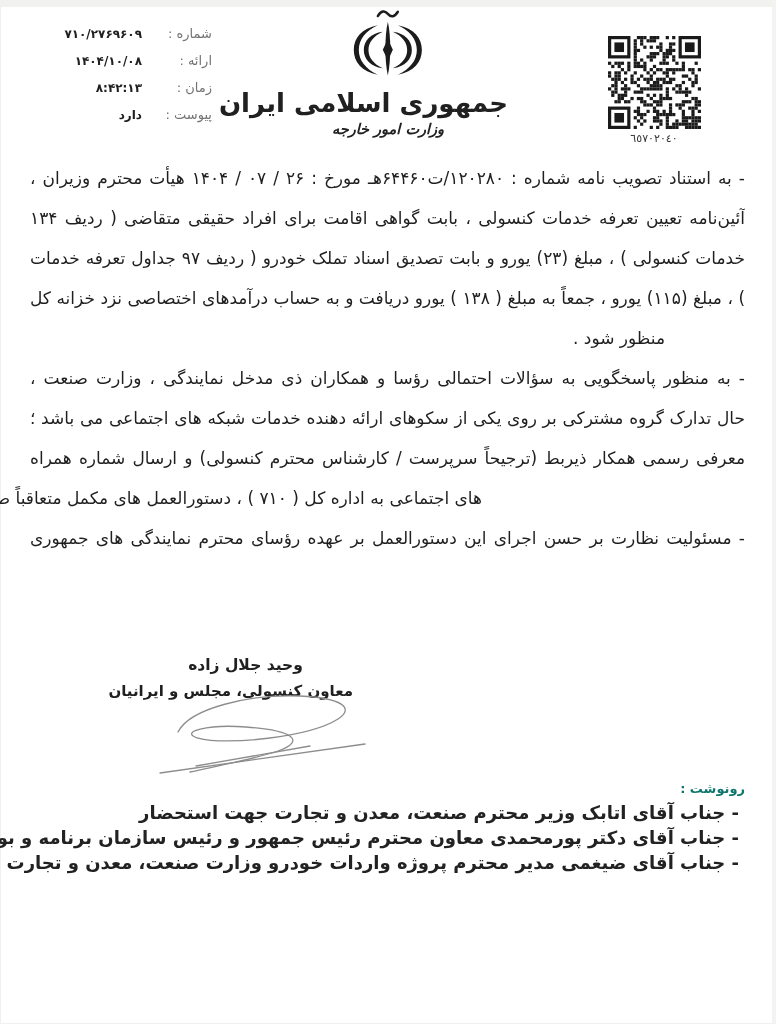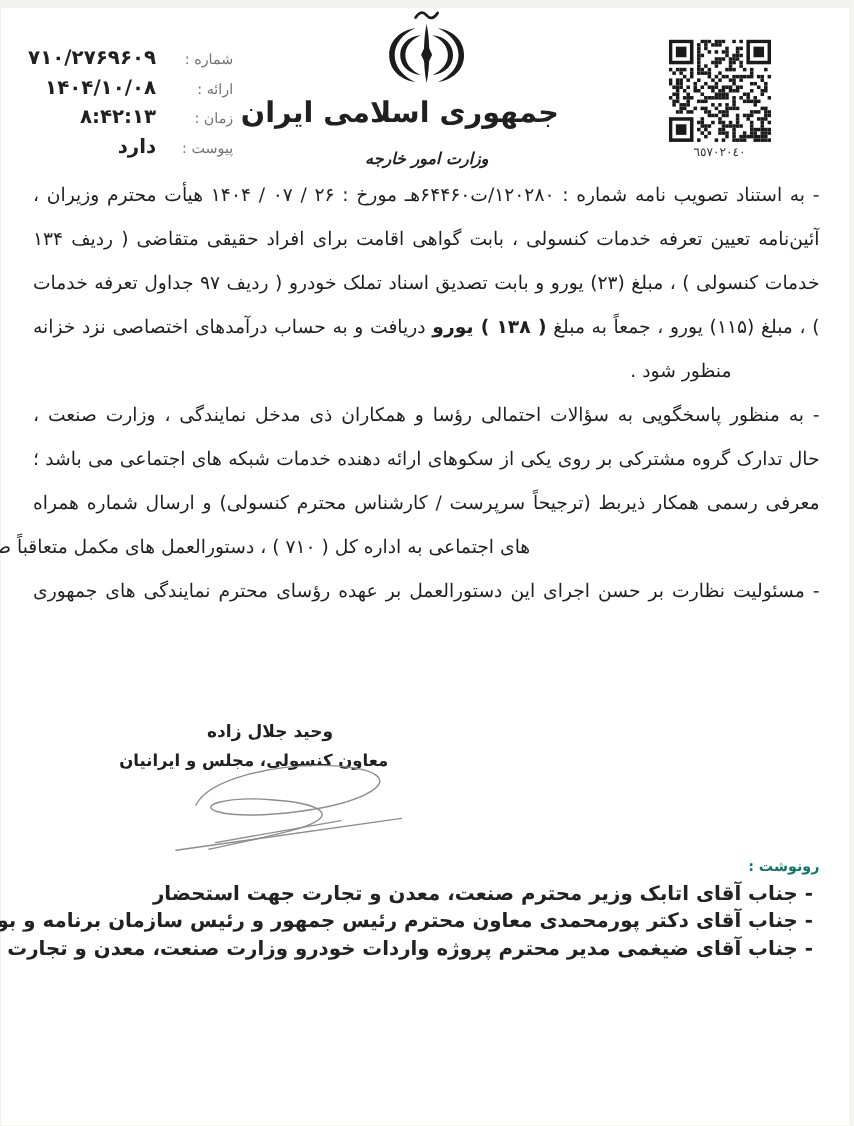--- a/index.html
+++ b/index.html
@@ -9,37 +9,37 @@
     font-family:"DejaVu Sans",sans-serif;color:#202020;
     box-shadow:inset 0 0 0 1px #f0f0ee;
   }
   .scan-edge-top{position:absolute;left:0;top:0;width:100%;height:7px;background:#f1f1ef;}
   .scan-edge-right{position:absolute;right:0;top:0;width:4px;height:100%;background:#f3f3f1;}
 
   
   .meta{position:absolute;left:22px;top:26px;width:190px;direction:rtl;}
   .meta-row{display:flex;align-items:baseline;height:27px;direction:rtl;}
   .meta-label{display:inline-block;width:64px;font-size:13px;color:#737373;white-space:nowrap;}
-  .meta-value{font-weight:bold;font-size:18px;margin-right:6px;white-space:nowrap;margin-top:16px;}
+  .meta-value{font-weight:bold;font-size:12px;margin-right:6px;white-space:nowrap;}
 
   .emblem-wrap{position:absolute;left:342px;top:6px;width:92px;height:88px;text-align:center;}
   .emblem-wrap svg{height:86px;}
   .title-wrap{position:absolute;left:268px;top:88px;width:240px;text-align:center;direction:rtl;}
   .ministry-title{font-size:26px;font-weight:bold;line-height:30px;white-space:nowrap;}
-  .ministry-subtitle{font-size:14.5px;font-weight:bold;font-style:italic;margin-top:19px;color:#222;}
+  .ministry-subtitle{font-size:14.5px;font-weight:bold;font-style:italic;margin-top:3px;color:#222;}
 
   .qr-wrap{position:absolute;left:604px;top:36px;width:100px;text-align:center;}
   .qr-wrap svg{display:block;margin:0 auto;}
   .qr-caption{font-size:11px;letter-spacing:3px;color:#333;margin-top:3px;direction:rtl;}
 
   
   .letter-body{position:absolute;left:30px;right:31px;top:158px;direction:rtl;}
   .line{font-size:17px;line-height:40px;height:40px;white-space:nowrap;color:#1f1f1f;}
   .line.full{text-align:justify;text-align-last:justify;white-space:normal;overflow:hidden;}
-  .line b{font-weight:bold;}
+  .line b{font-weight:normal;}
 
   
   .signature{position:absolute;left:138px;top:652px;width:215px;text-align:center;direction:rtl;}
   .signature-name{font-size:15.5px;font-weight:bold;line-height:26px;}
   .signature-title{font-size:15px;font-weight:bold;line-height:26px;white-space:nowrap;}
   .scribble{position:absolute;left:148px;top:688px;}
 
   
   .cc{position:absolute;right:31px;top:778px;direction:rtl;text-align:right;}
   .cc-label{font-size:13px;font-weight:600;line-height:22px;color:#0f766e;}

